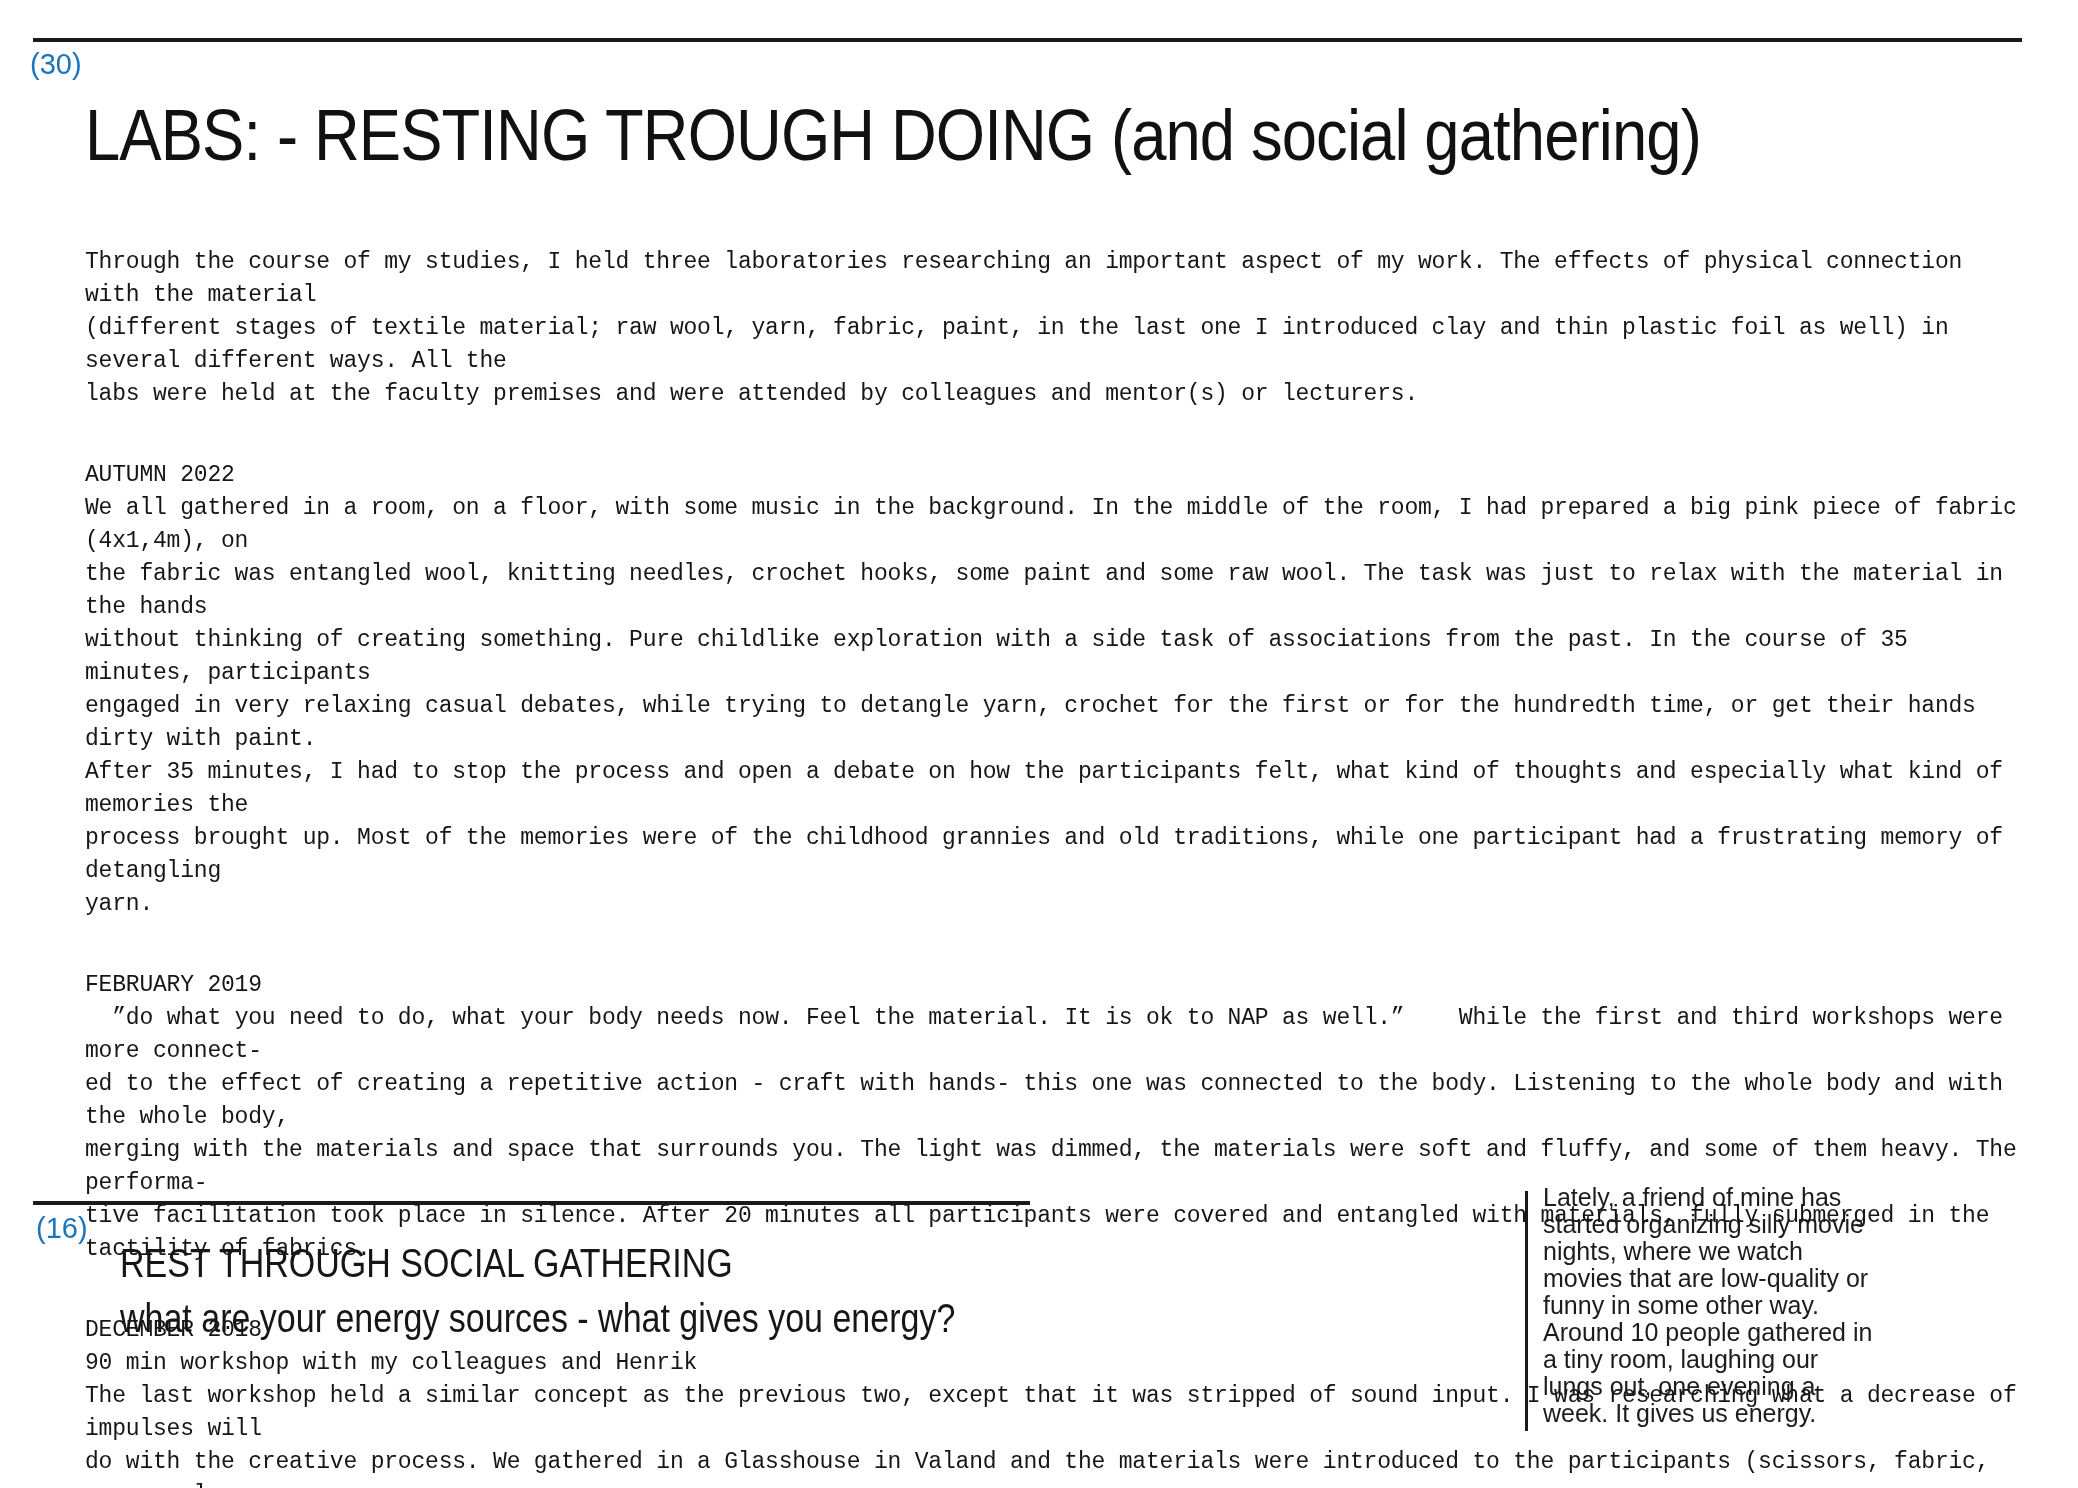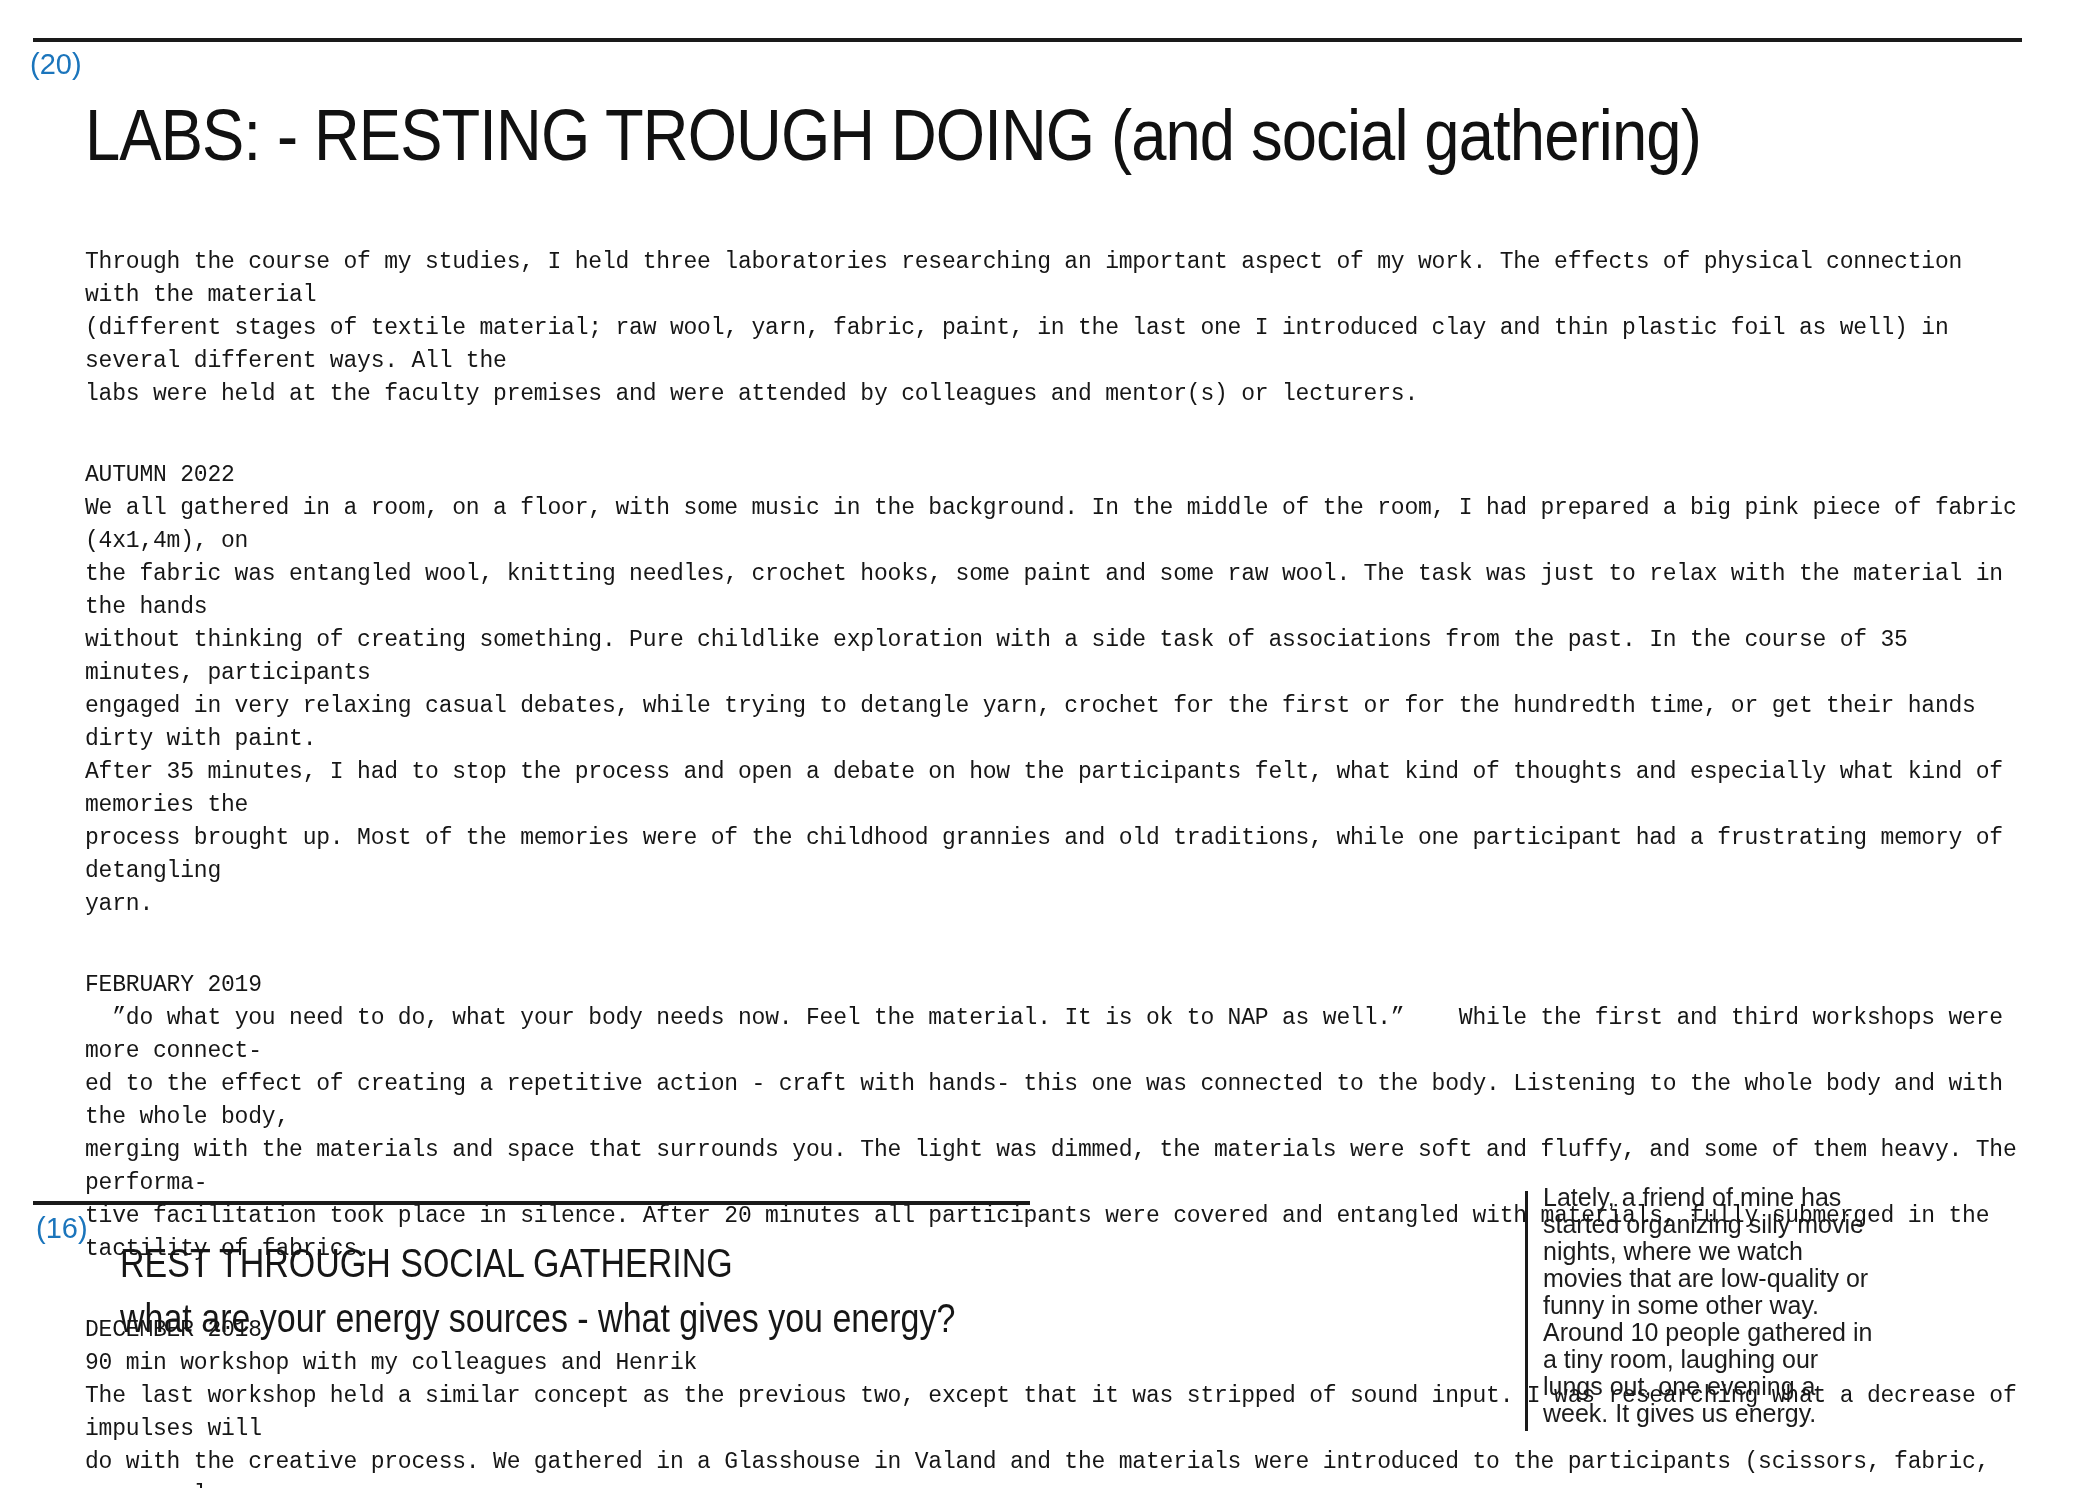--- a/index.html
+++ b/index.html
@@ -100,21 +100,21 @@
     color: #1c1c1c;
   }
 </style>
 </head>
 <body>
 
 <div class="page">
 
   <div class="rule top-rule"></div>
 
-  <div class="page-num page-num-top">(20)</div>
+  <div class="page-num page-num-top">(30)</div>
 
   <div class="doc-title">LABS: - RESTING TROUGH DOING (and social gathering)</div>
 
   <div class="content">
 
     <div class="pre">Through the course of my studies, I held three laboratories researching an important aspect of my work. The effects of physical connection with the material
 (different stages of textile material; raw wool, yarn, fabric, paint, in the last one I introduced clay and thin plastic foil as well) in several different ways. All the
 labs were held at the faculty premises and were attended by colleagues and mentor(s) or lecturers.</div>
 
     <div class="section">

